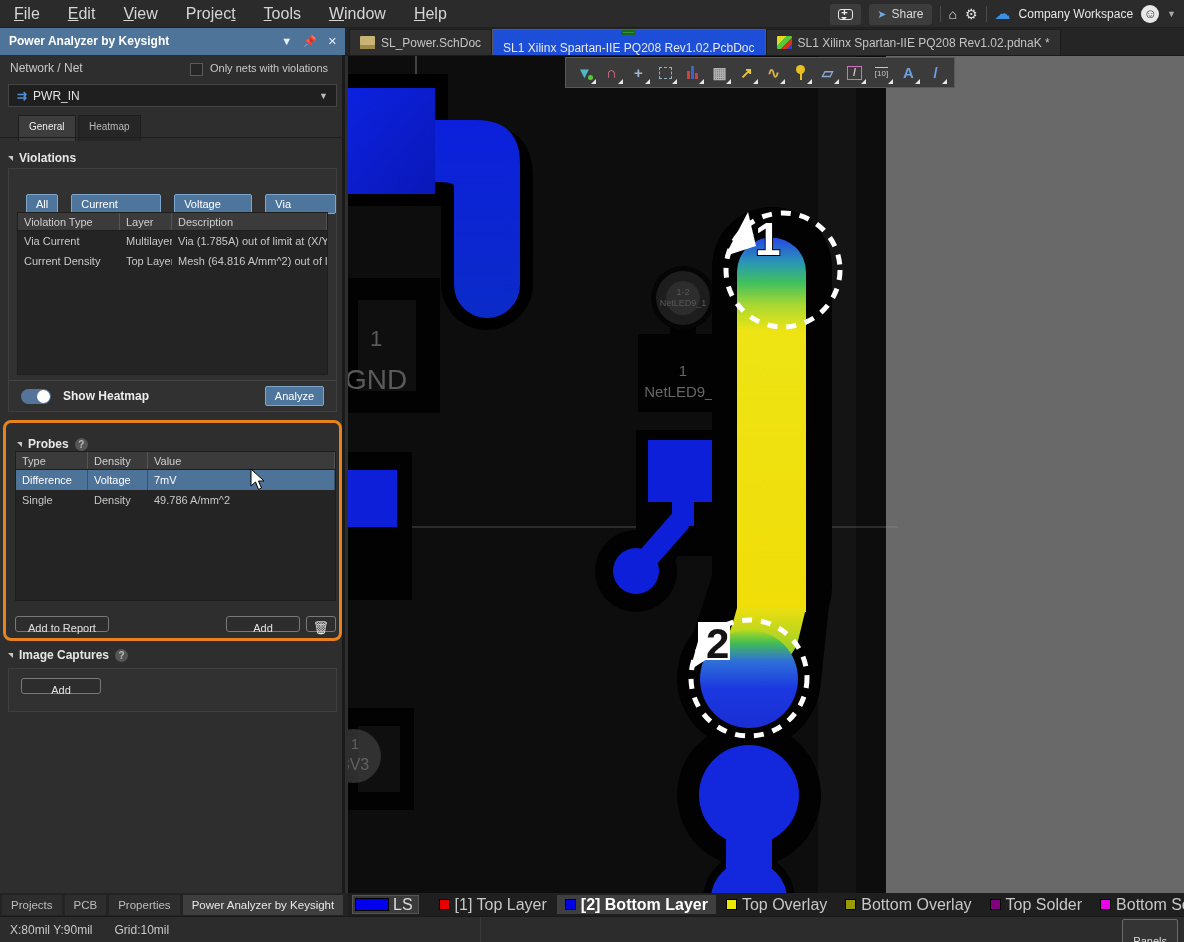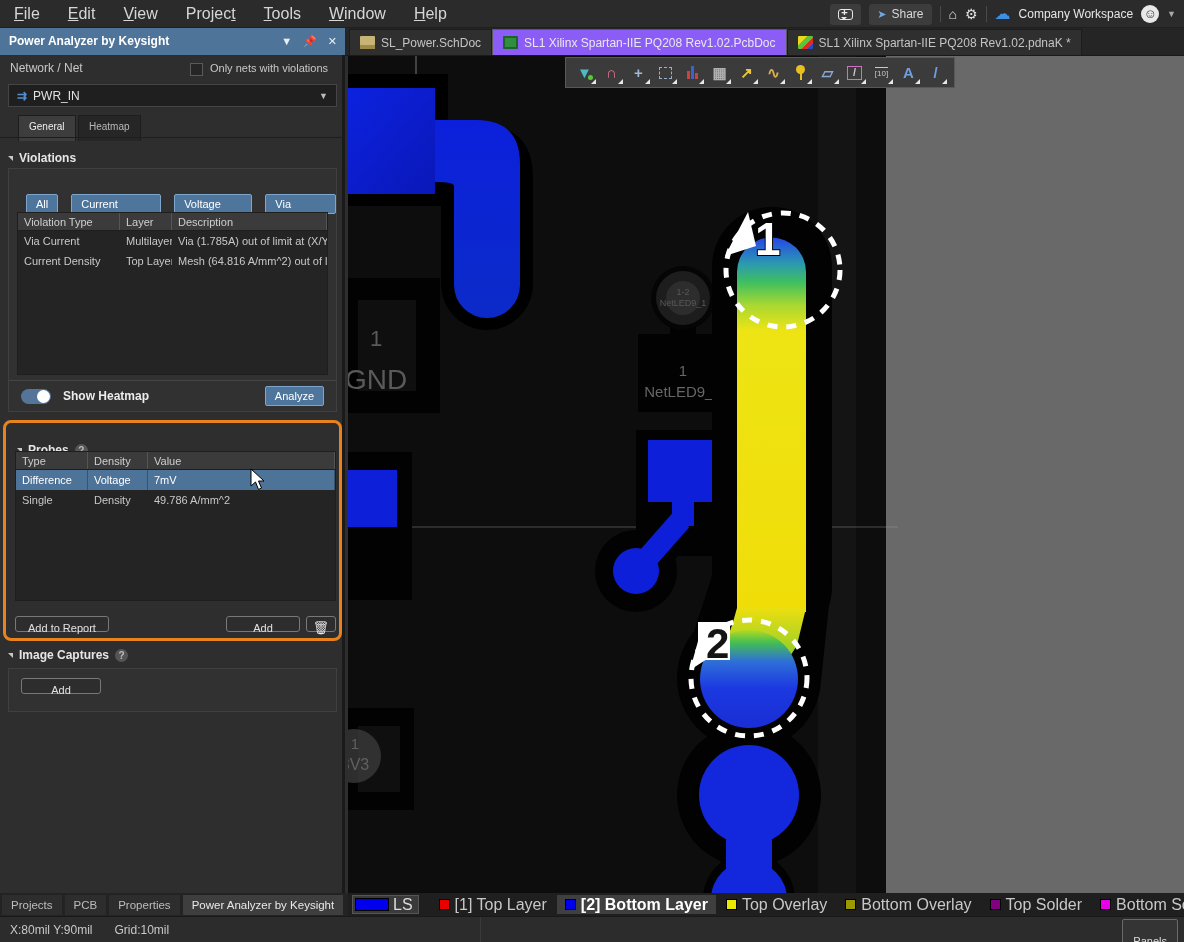--- a/index.html
+++ b/index.html
@@ -50,35 +50,35 @@
   .tbl .r.sel{background:#4d7398;color:#fff;}
   .tbl .r.sel span{border-right:1px solid rgba(0,0,0,.28);}
   #viol-tbl{left:8px;top:43px;width:311px;height:163px;}
   .c1{width:102px;} .c2{width:52px;} .c3{flex:1;}
   #viol-footer{left:0;top:211px;width:327px;height:31px;border-top:1px solid #454545;position:absolute;display:flex;align-items:center;padding:0 12px;gap:12px;}
   .toggle{width:30px;height:15px;border-radius:8px;background:#54749a;position:relative;}
   .toggle .knob{position:absolute;right:1px;top:1px;width:13px;height:13px;border-radius:50%;background:#fff;}
   #analyze-btn{margin-left:auto;}
   
   #probes-wrap{left:3px;top:392px;width:339px;height:221px;border:3px solid #e8821e;border-radius:8px;background:#2e2e2e;}
-  #probes-head{left:11px;top:20px;position:absolute;}
+  #probes-head{left:11px;top:14px;position:absolute;}
   #probes-tbl{left:9px;top:28px;width:321px;height:150px;}
   .pc1{width:72px;} .pc2{width:60px;} .pc3{flex:1;}
   #probes-btns{position:absolute;left:9px;bottom:6px;width:321px;display:flex;align-items:center;}
   .gbtn{background:#2d2d2d;border:1px solid #787878;border-radius:3px;color:#e0e0e0;font-size:11px;height:16px;padding:0 12px;line-height:22px;text-align:center;}
   #add-probe-btn{margin-left:auto;width:74px;}
   #trash-btn{margin-left:6px;width:30px;color:#e8e8e8;font-size:13px;padding:0;}
   
   #cap-head{left:8px;top:620px;}
   #cap-box{left:8px;top:640px;width:329px;height:44px;background:#313131;border:1px solid #404040;}
   #cap-add{position:absolute;left:12px;top:9px;width:80px;}
   
   #tabbar{left:345px;top:28px;width:839px;height:28px;background:#252525;display:flex;align-items:flex-end;border-bottom:1px solid #1a1a1a;padding-left:4px;}
   .dtab{height:26px;display:flex;align-items:center;gap:6px;padding:0 10px;font-size:12px;color:#c4c4c4;background:#2f2f2f;border:1px solid #1c1c1c;border-bottom:none;white-space:nowrap;}
-  .dtab.active{background:#8b5cf6;color:#e8e8e8;border-color:#5a5a5a;}
+  .dtab.active{background:#1d4ed8;color:#e8e8e8;border-color:#5a5a5a;flex-direction:column;}
   .fic{width:15px;height:13px;display:inline-block;border-radius:1px;}
   .fic.sch{background:#c8b474;box-shadow:inset 0 -4px 0 #a08a4a;}
   .fic.pcb{background:#2f8f3f;box-shadow:inset 0 0 0 2px #1d6429;}
   .fic.pdna{background:linear-gradient(135deg,#e8d820 0 35%,#58c838 35% 60%,#d83020 60% 80%,#2848d0 80%);}
   #view{left:348px;top:56px;width:836px;height:837px;background:#0d0d0d;}
   
   #pcb-toolbar{left:217px;top:1px;height:31px;background:#3b3b3b;border:1px solid #585858;display:flex;align-items:center;padding:0 5px;position:absolute;z-index:5;}
   .tbi{width:27px;height:27px;position:relative;display:flex;align-items:center;justify-content:center;font-size:15px;font-weight:bold;}
   .tbi:after{content:"";position:absolute;right:2px;bottom:2px;border-style:solid;border-width:0 0 5px 5px;border-color:transparent transparent #e8e8e8 transparent;}
   .tbi .dot{position:absolute;right:5px;bottom:6px;width:5px;height:5px;border-radius:50%;background:#58c838;}

